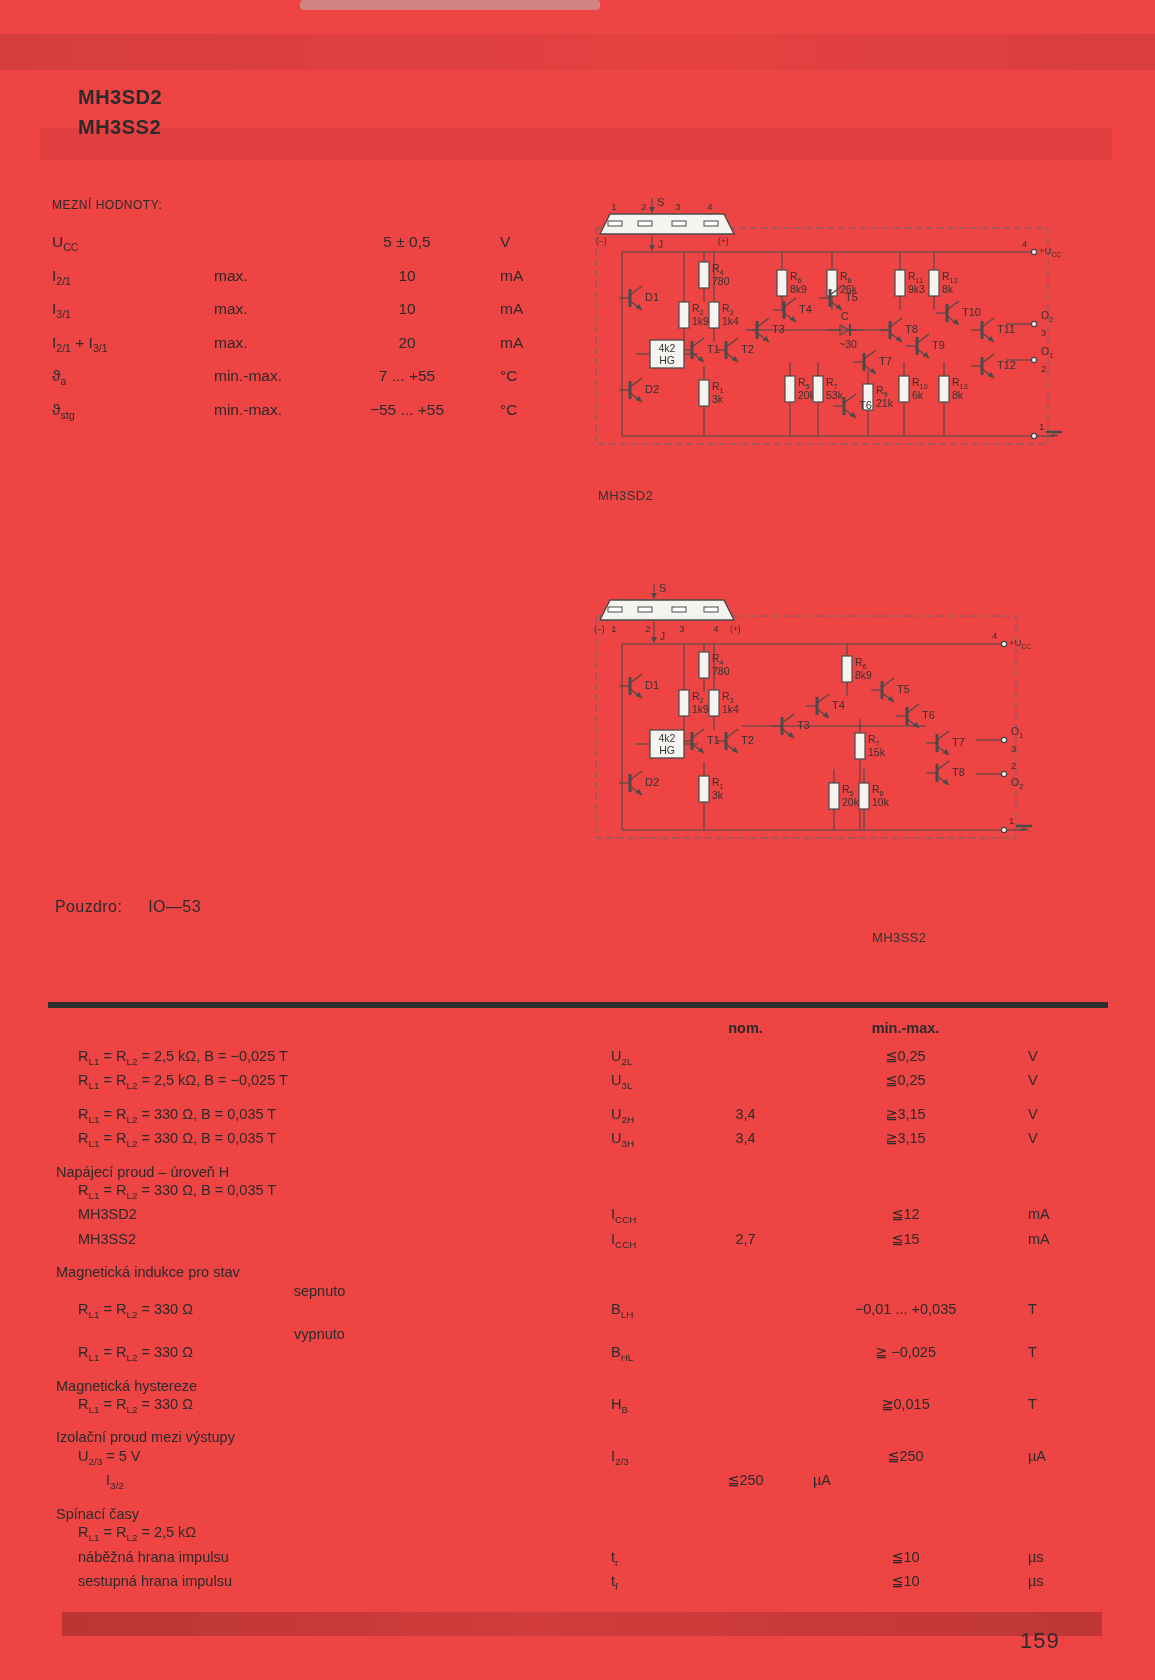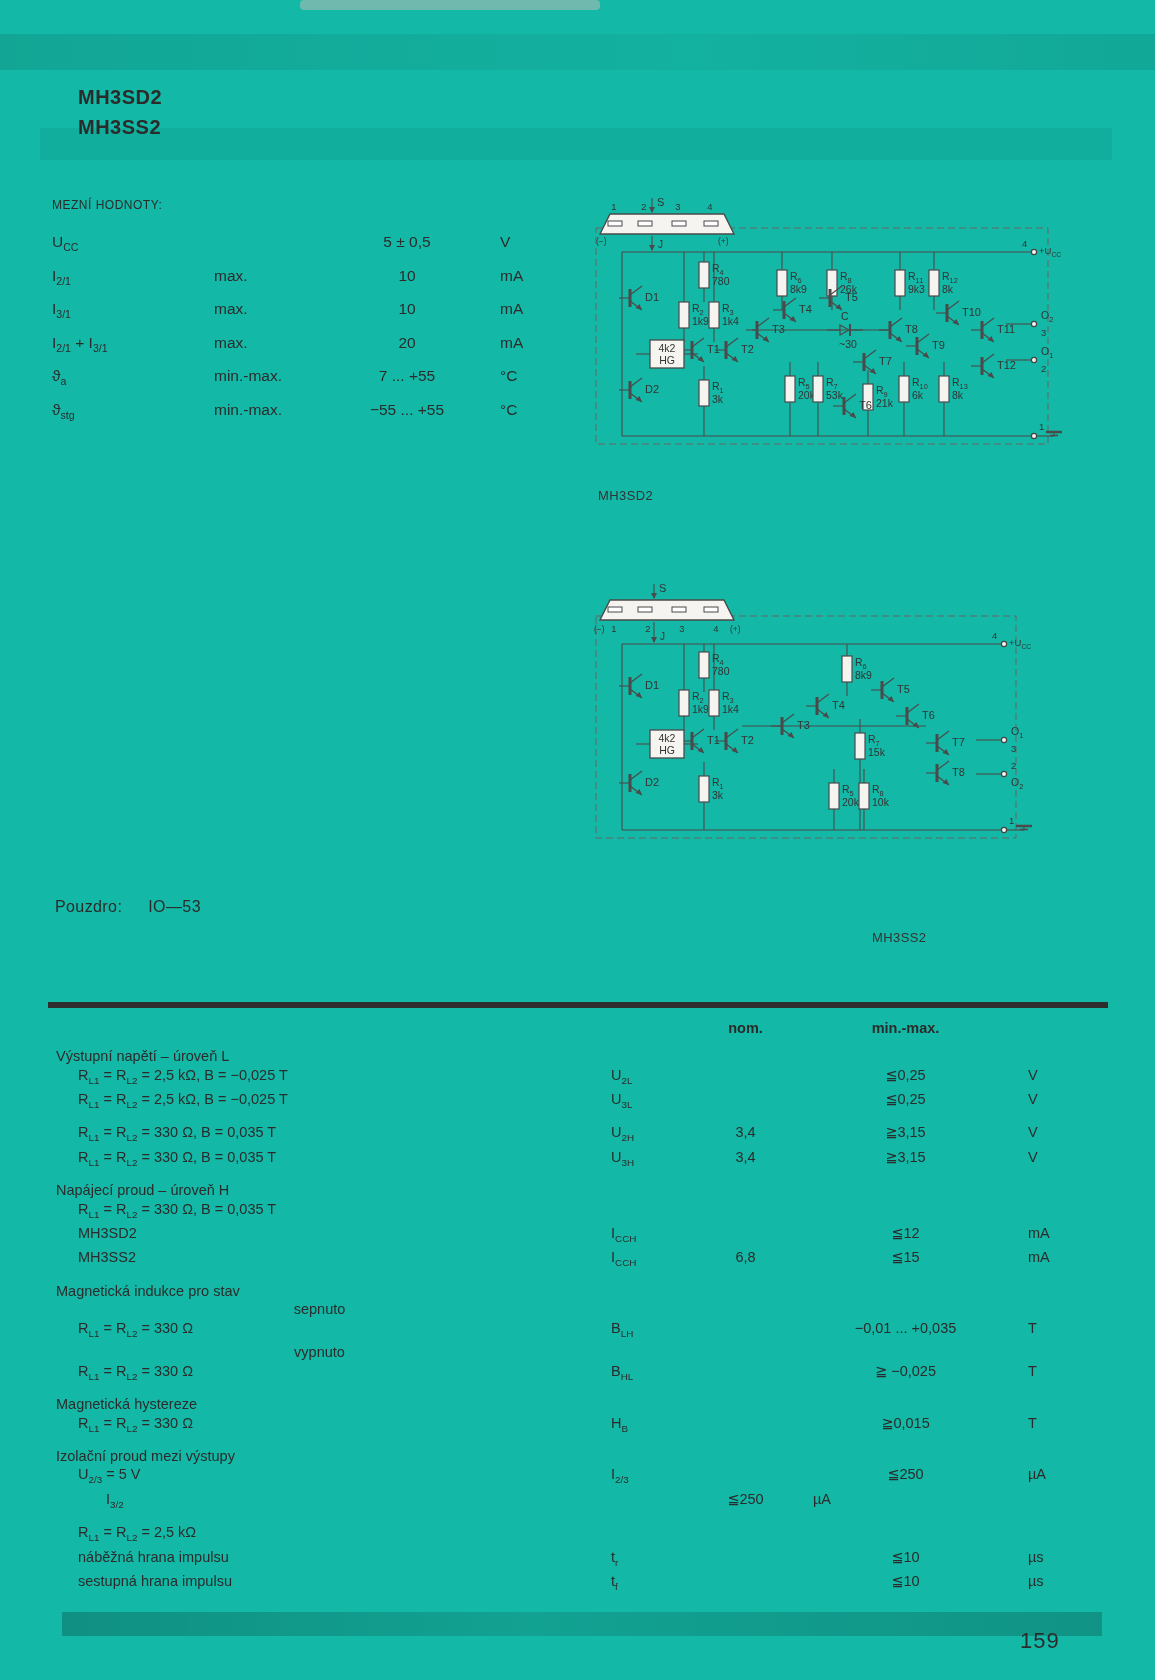--- a/index.html
+++ b/index.html
@@ -1,19 +1,19 @@
 <!DOCTYPE html>
 <html><head>
 <meta charset="utf-8">
 <style>
   html,body{margin:0;padding:0;}
   body{background:#e9e9e7;}
   .page{
     position:relative; width:1155px; height:1680px; overflow:hidden;
-    background:#14b8a6; color:#2b2b2b;
+    background:#ef4444; color:#2b2b2b;
     font-family:"Liberation Sans","DejaVu Sans",sans-serif;
   }
   .band{position:absolute; pointer-events:none;}
   
   .part-numbers{position:absolute; left:78px; top:82px; font-weight:bold; font-size:20px; letter-spacing:.5px; line-height:30px;}
   .main-title{position:absolute; left:320px; top:84px; width:712px; text-align:right; font-weight:bold; font-size:19px; line-height:28px; letter-spacing:.4px;}
   
   .limits{position:absolute; left:52px; top:198px; width:560px; font-size:15.5px;}
   .limits h2{font-size:12px; font-weight:normal; letter-spacing:.5px; margin:0 0 16px 0;}
   .lim-row{display:grid; grid-template-columns:150px 120px 170px 90px; line-height:27.5px;}
@@ -466,23 +466,20 @@
     <div class="ct-head">
       <div></div>
       <div></div>
       <div class="nom">nom.</div>
       <div class="mm">min.-max.</div>
       <div></div>
     </div>
     <div id="ct-groups">
         <div class="ct-group">
           <div class="ct-row">
-            <div class="ct-param title">Výstupní napětí – úroveň L</div>
-          </div>
-          <div class="ct-row">
             <div class="ct-param cond">R<sub>L1</sub> = R<sub>L2</sub> = 2,5 kΩ, B = −0,025 T</div>
             <div class="ct-sym">U<sub>2L</sub></div>
             <div class="ct-nom"></div>
             <div class="ct-mm">≦0,25</div>
             <div class="ct-unit">V</div>
           </div>
           <div class="ct-row">
             <div class="ct-param cond">R<sub>L1</sub> = R<sub>L2</sub> = 2,5 kΩ, B = −0,025 T</div>
             <div class="ct-sym">U<sub>3L</sub></div>
             <div class="ct-nom"></div>
@@ -516,21 +513,21 @@
           <div class="ct-row">
             <div class="ct-param cond">MH3SD2</div>
             <div class="ct-sym">I<sub>CCH</sub></div>
             <div class="ct-nom"></div>
             <div class="ct-mm">≦12</div>
             <div class="ct-unit">mA</div>
           </div>
           <div class="ct-row">
             <div class="ct-param cond">MH3SS2</div>
             <div class="ct-sym">I<sub>CCH</sub></div>
-            <div class="ct-nom">6,8</div>
+            <div class="ct-nom">2,7</div>
             <div class="ct-mm">≦15</div>
             <div class="ct-unit">mA</div>
           </div>
         </div>
         <div class="ct-group">
           <div class="ct-row">
             <div class="ct-param title">Magnetická indukce pro stav</div>
           </div>
           <div class="ct-row">
             <div class="ct-param pre">sepnuto</div>
@@ -578,20 +575,23 @@
           </div>
           <div class="ct-row">
             <div class="ct-sym">I<sub>3/2</sub></div>
             <div class="ct-nom"></div>
             <div class="ct-mm">≦250</div>
             <div class="ct-unit">µA</div>
           </div>
         </div>
         <div class="ct-group">
           <div class="ct-row">
+            <div class="ct-param title">Spínací časy</div>
+          </div>
+          <div class="ct-row">
             <div class="ct-param cond">R<sub>L1</sub> = R<sub>L2</sub> = 2,5 kΩ</div>
           </div>
           <div class="ct-row">
             <div class="ct-param cond">náběžná hrana impulsu</div>
             <div class="ct-sym">t<sub>r</sub></div>
             <div class="ct-nom"></div>
             <div class="ct-mm">≦10</div>
             <div class="ct-unit">µs</div>
           </div>
           <div class="ct-row">

